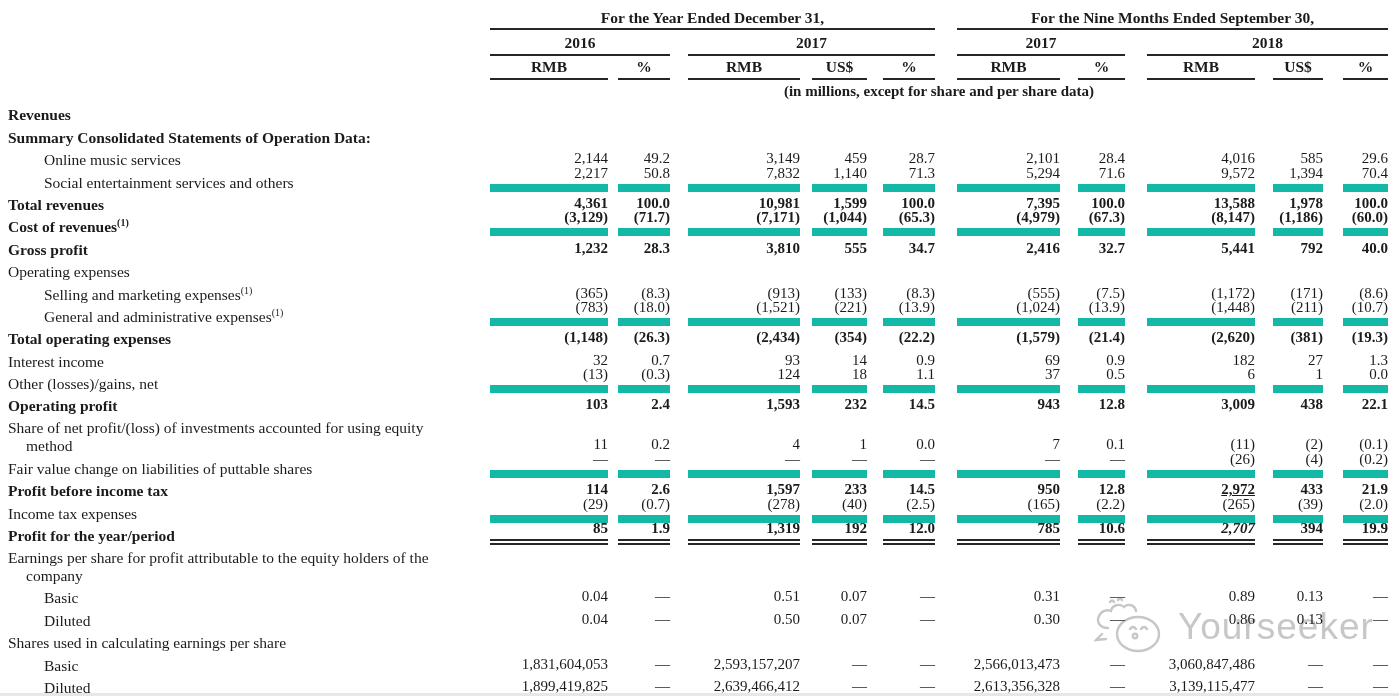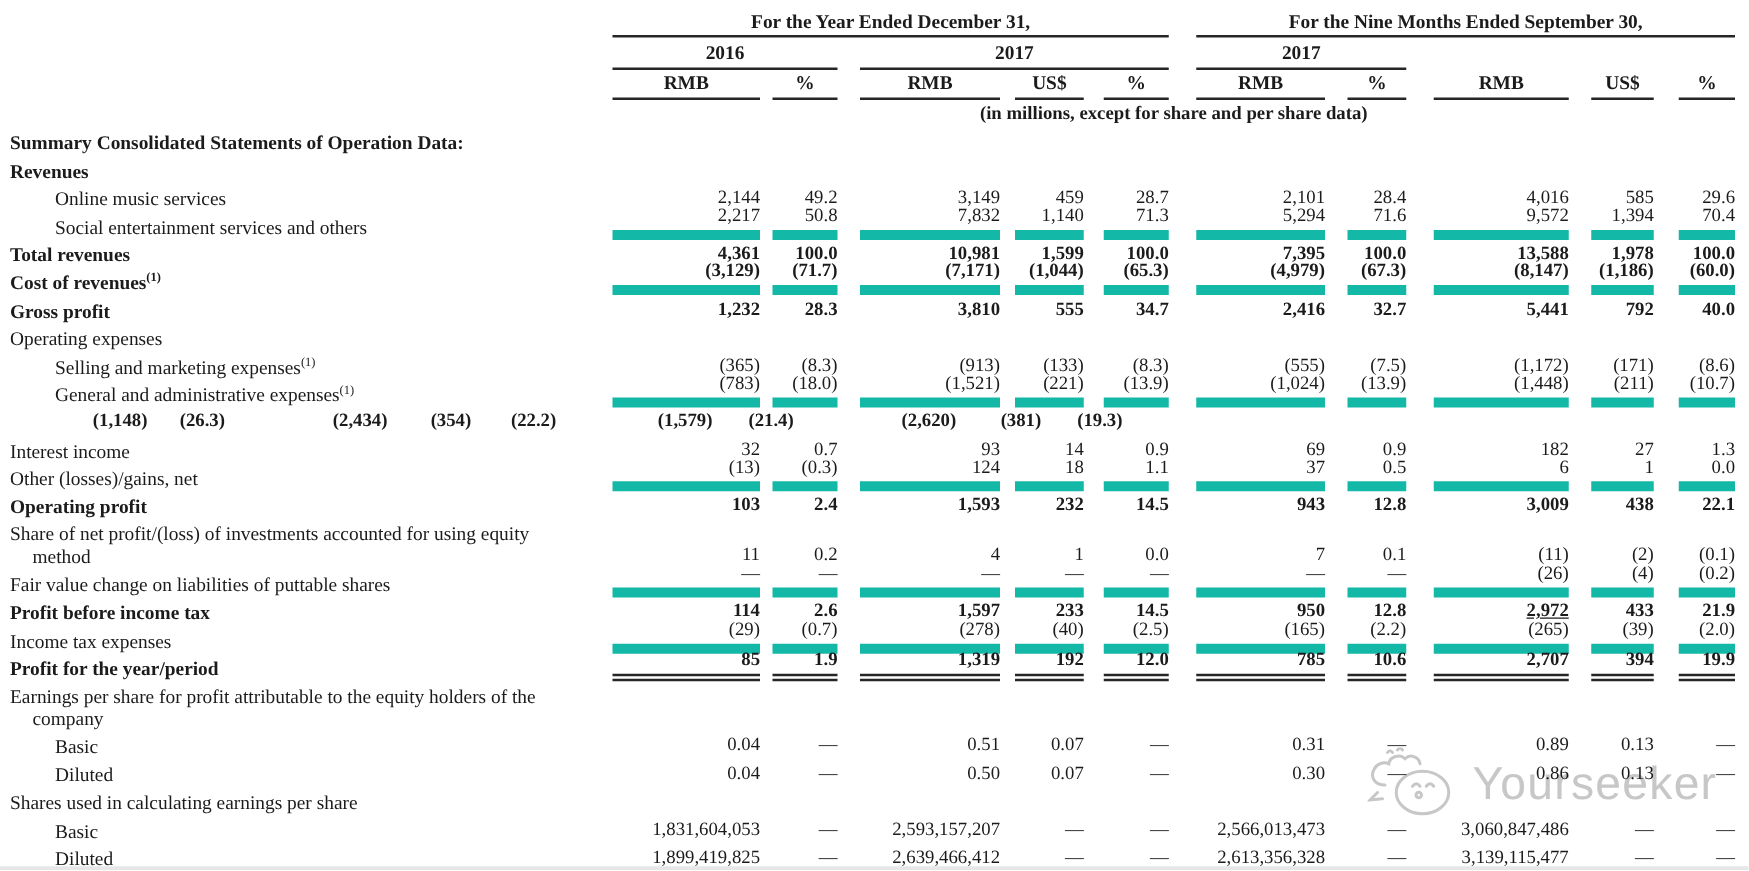--- a/index.html
+++ b/index.html
@@ -91,20 +91,21 @@
         <div class="spacer"></div>
         <div class="hg hg-a">For the Year Ended December 31,</div>
         <div class="hg hg-b">For the Nine Months Ended September 30,</div>
       </div>
 
       <div class="hrow h-years">
         <div class="spacer"></div>
         <div class="hy w-y1">2016</div>
         <div class="hy w-y2">2017</div>
         <div class="hy w-y3">2017</div>
+        <div class="hy w-y4">2018</div>
       </div>
 
       <div class="hrow h-cur">
         <div class="spacer"></div>
         <div class="hc hc0">RMB</div>
         <div class="hc hc1">%</div>
         <div class="hc hc2">RMB</div>
         <div class="hc hc3">US$</div>
         <div class="hc hc4">%</div>
         <div class="hc hc5">RMB</div>
@@ -113,26 +114,26 @@
         <div class="hc hc8">US$</div>
         <div class="hc hc9">%</div>
       </div>
 
       <div class="h-note">(in millions, except for share and per share data)</div>
     </div>
 
     <div>
         <div class="t-row">
           <div class="t-label b">
+            <div>Revenues</div>
+          </div>
+        </div>
+        <div class="t-row">
+          <div class="t-label b">
             <div>Summary Consolidated Statements of Operation Data:</div>
-          </div>
-        </div>
-        <div class="t-row">
-          <div class="t-label b">
-            <div>Revenues</div>
           </div>
         </div>
         <div class="t-row">
           <div class="t-label ind1">
             <div>Online music services</div>
           </div>
           <div class="t-cell" style="width: 118px; margin-left: 0px;">2,144</div>
           <div class="t-cell" style="width: 52px; margin-left: 10px;">49.2</div>
           <div class="t-cell" style="width: 112px; margin-left: 18px;">3,149</div>
           <div class="t-cell" style="width: 55px; margin-left: 12px;">459</div>
@@ -232,20 +233,23 @@
           <div class="t-cell u1" style="width: 112px; margin-left: 18px;">(1,521)</div>
           <div class="t-cell u1" style="width: 55px; margin-left: 12px;">(221)</div>
           <div class="t-cell u1" style="width: 52px; margin-left: 16px;">(13.9)</div>
           <div class="t-cell u1" style="width: 103px; margin-left: 22px;">(1,024)</div>
           <div class="t-cell u1" style="width: 47px; margin-left: 18px;">(13.9)</div>
           <div class="t-cell u1" style="width: 108px; margin-left: 22px;">(1,448)</div>
           <div class="t-cell u1" style="width: 50px; margin-left: 18px;">(211)</div>
           <div class="t-cell u1" style="width: 45px; margin-left: 20px;">(10.7)</div>
         </div>
         <div class="t-row">
+          <div class="t-label b">
+            <div>Total operating expenses</div>
+          </div>
           <div class="t-cell b" style="width: 118px; margin-left: 0px;">(1,148)</div>
           <div class="t-cell b" style="width: 52px; margin-left: 10px;">(26.3)</div>
           <div class="t-cell b" style="width: 112px; margin-left: 18px;">(2,434)</div>
           <div class="t-cell b" style="width: 55px; margin-left: 12px;">(354)</div>
           <div class="t-cell b" style="width: 52px; margin-left: 16px;">(22.2)</div>
           <div class="t-cell b" style="width: 103px; margin-left: 22px;">(1,579)</div>
           <div class="t-cell b" style="width: 47px; margin-left: 18px;">(21.4)</div>
           <div class="t-cell b" style="width: 108px; margin-left: 22px;">(2,620)</div>
           <div class="t-cell b" style="width: 50px; margin-left: 18px;">(381)</div>
           <div class="t-cell b" style="width: 45px; margin-left: 20px;">(19.3)</div>
@@ -360,21 +364,21 @@
           <div class="t-label b">
             <div>Profit for the year/period</div>
           </div>
           <div class="t-cell b u2" style="width: 118px; margin-left: 0px;">85</div>
           <div class="t-cell b u2" style="width: 52px; margin-left: 10px;">1.9</div>
           <div class="t-cell b u2" style="width: 112px; margin-left: 18px;">1,319</div>
           <div class="t-cell b u2" style="width: 55px; margin-left: 12px;">192</div>
           <div class="t-cell b u2" style="width: 52px; margin-left: 16px;">12.0</div>
           <div class="t-cell b u2" style="width: 103px; margin-left: 22px;">785</div>
           <div class="t-cell b u2" style="width: 47px; margin-left: 18px;">10.6</div>
-          <div class="t-cell b u2" style="width: 108px; margin-left: 22px;">2,707</div>
+          <div class="t-cell b u2" style="width: 108px; margin-left: 22px; font-style: italic;">2,707</div>
           <div class="t-cell b u2" style="width: 50px; margin-left: 18px;">394</div>
           <div class="t-cell b u2" style="width: 45px; margin-left: 20px;">19.9</div>
         </div>
         <div class="t-row tall">
           <div class="t-label">
             <div>Earnings per share for profit attributable to the equity holders of the</div>
             <div class="l2">company</div>
           </div>
         </div>
         <div class="t-row">

